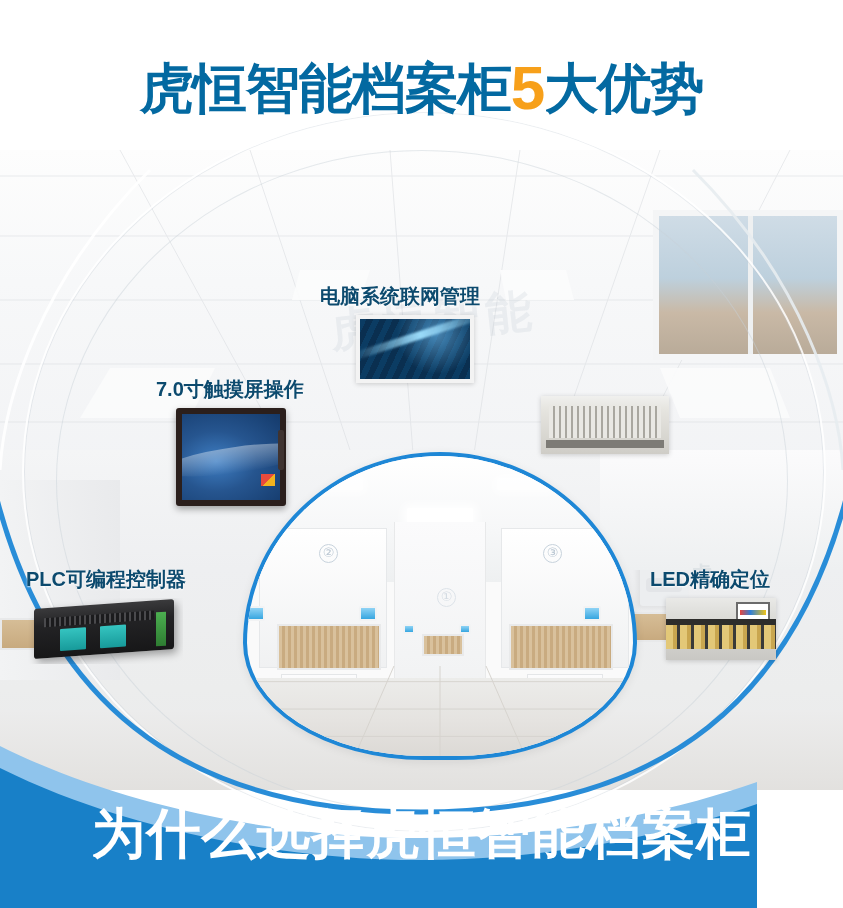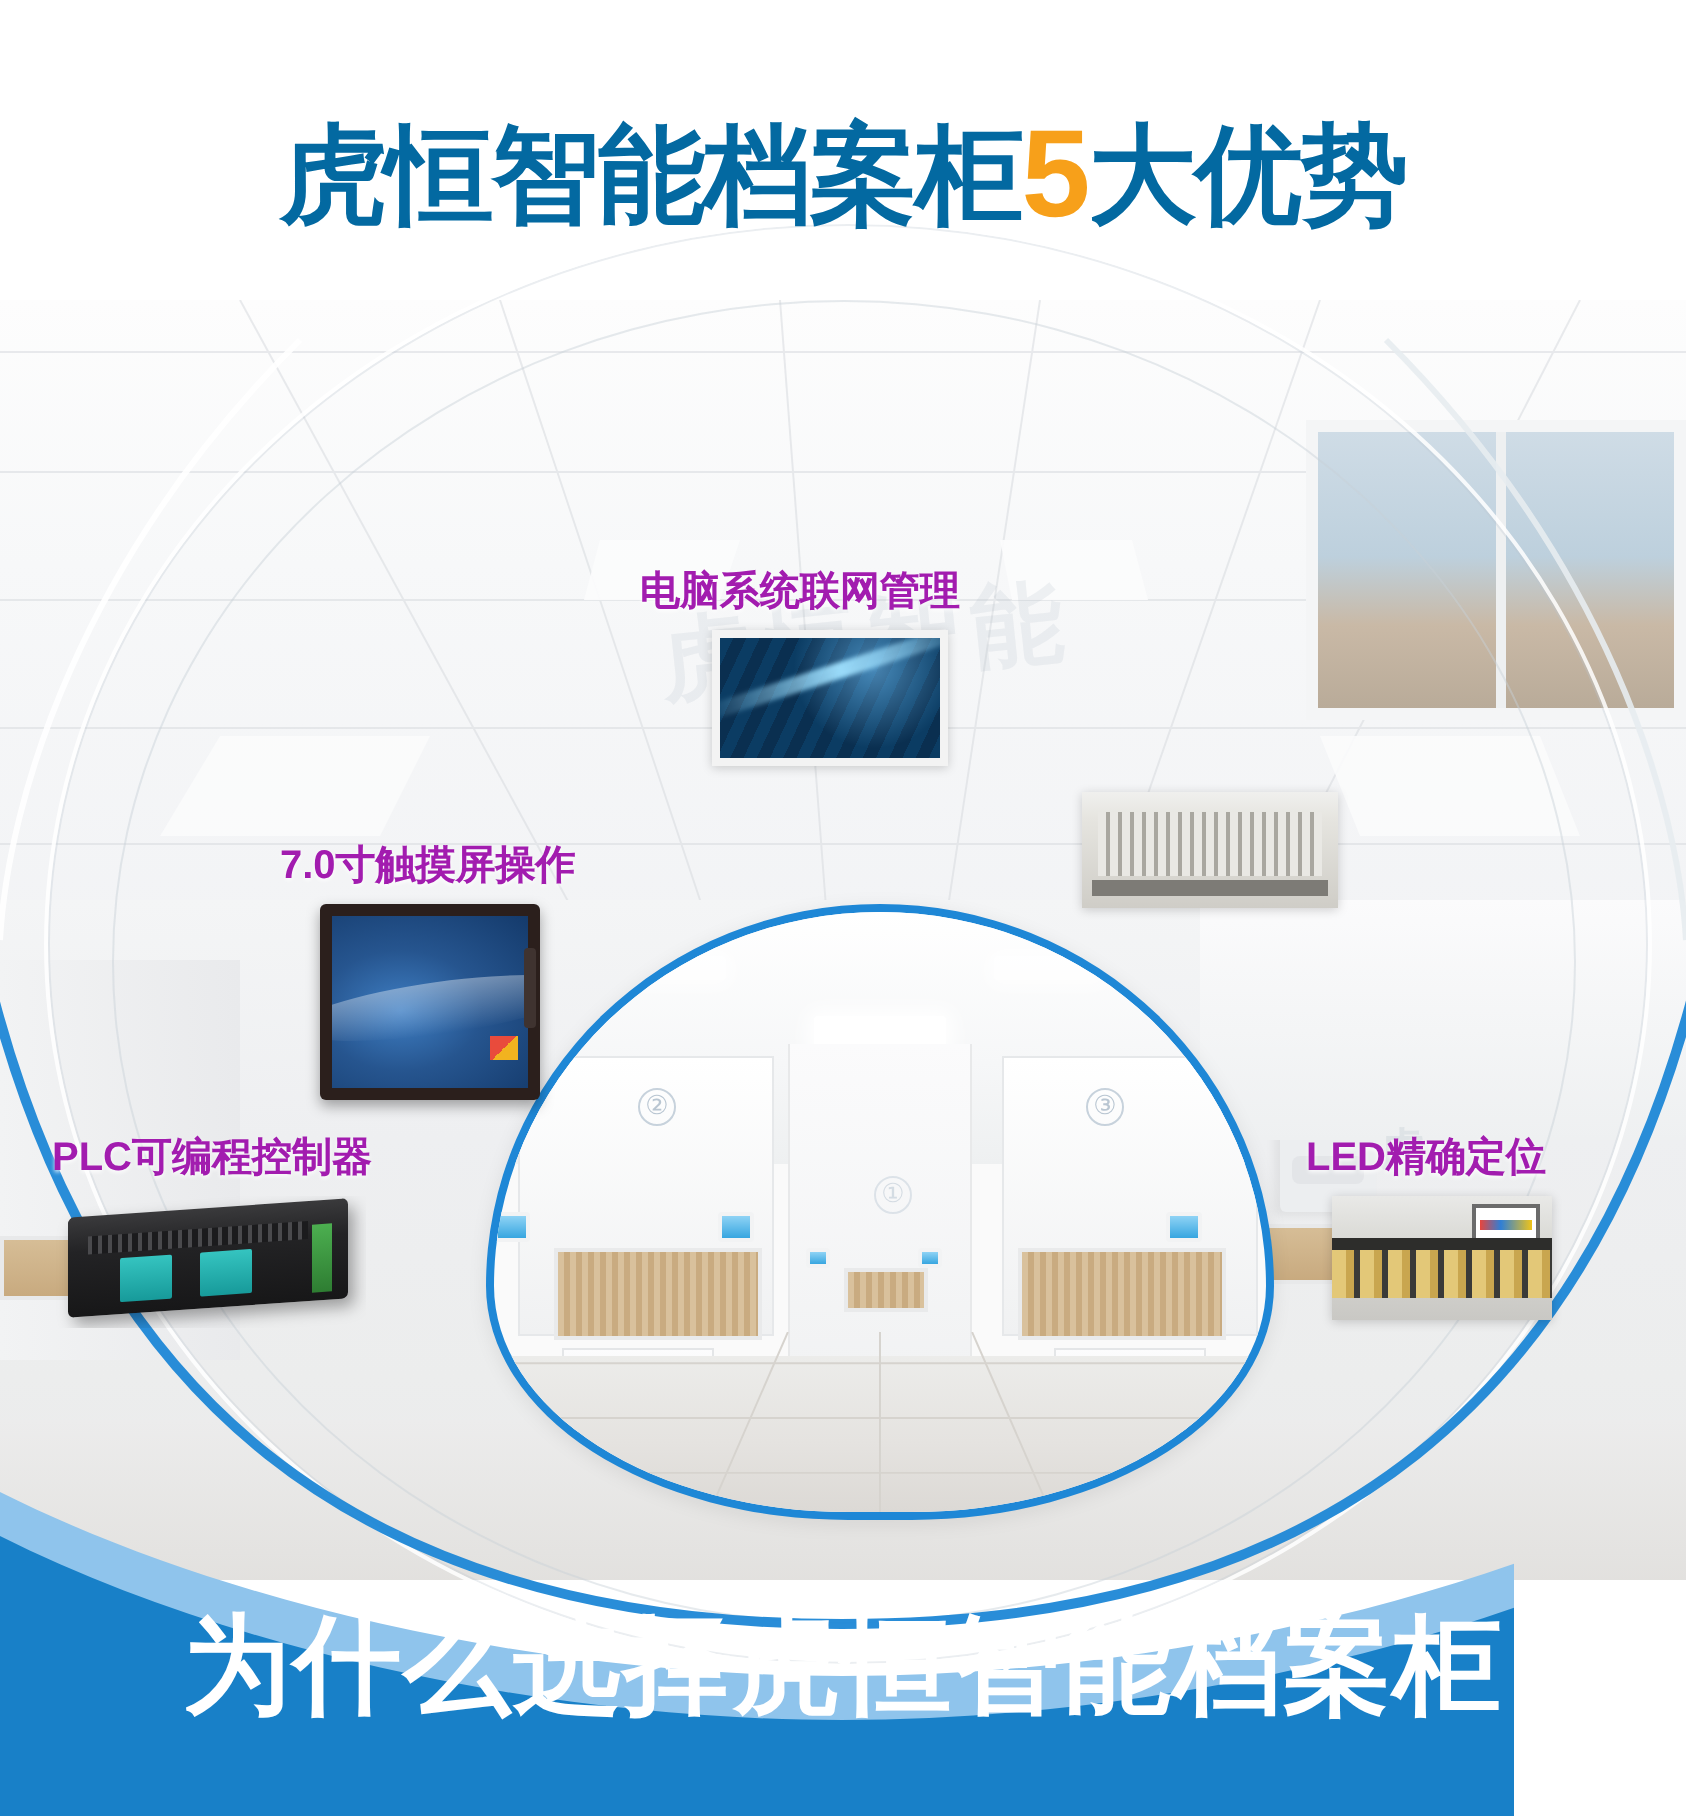--- a/index.html
+++ b/index.html
@@ -154,24 +154,23 @@
     position:absolute;background:linear-gradient(180deg,#fcfcfd,#eeeff0);
     border:1px solid #e4e6e8;box-sizing:border-box;
   }
 
   
   .arcs{position:absolute;left:0;top:0;width:843px;height:908px;z-index:30;pointer-events:none;}
 
   
   .callout{position:absolute;z-index:35;}
   .callout .cap{
-    font-size:20px;font-weight:bold;color:#a21caf;
+    font-size:20px;font-weight:bold;color:#0c4a6e;
     white-space:nowrap;line-height:26px;
     text-shadow:0 1px 2px rgba(255,255,255,.9);
-    text-align:center;
   }
   .thumb{
     margin-top:6px;
     background:#fff;
     box-shadow:0 1px 5px rgba(0,0,0,.18);
     overflow:hidden;position:relative;
   }
 
   
   .th-keyboard{
@@ -395,21 +394,21 @@
     <path d="M 693 170 C 803 280 839 400 843 470" fill="none" stroke="#e7ecf0" stroke-width="3" opacity=".9"></path>
   </svg>
 
   <div class="callout" style="left:320px;top:283px;">
     <div class="cap">电脑系统联网管理</div>
     <div class="thumb th-keyboard" style="margin-left:36px;">
       <div class="k"></div>
     </div>
   </div>
 
-  <div class="callout" style="left:140px;top:376px;margin-top:44px;">
+  <div class="callout" style="left:156px;top:376px;">
     <div class="cap">7.0寸触摸屏操作</div>
     <div class="thumb th-monitor" style="margin-left:20px;">
       <div class="scr"></div>
       <div class="sidebtn"></div>
     </div>
   </div>
 
   <div class="callout" style="left:525px;top:390px;">
     <div class="thumb th-rfid" style="margin-left:16px;">
       <div class="sh"></div>

